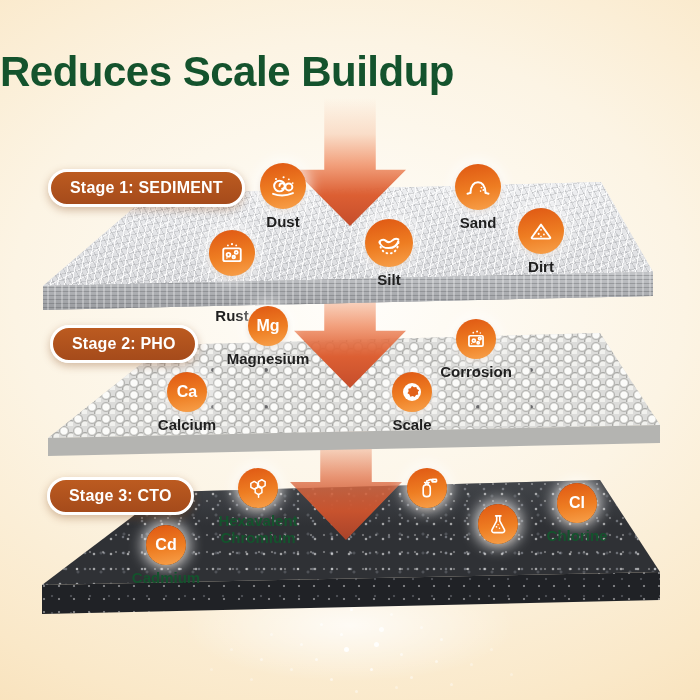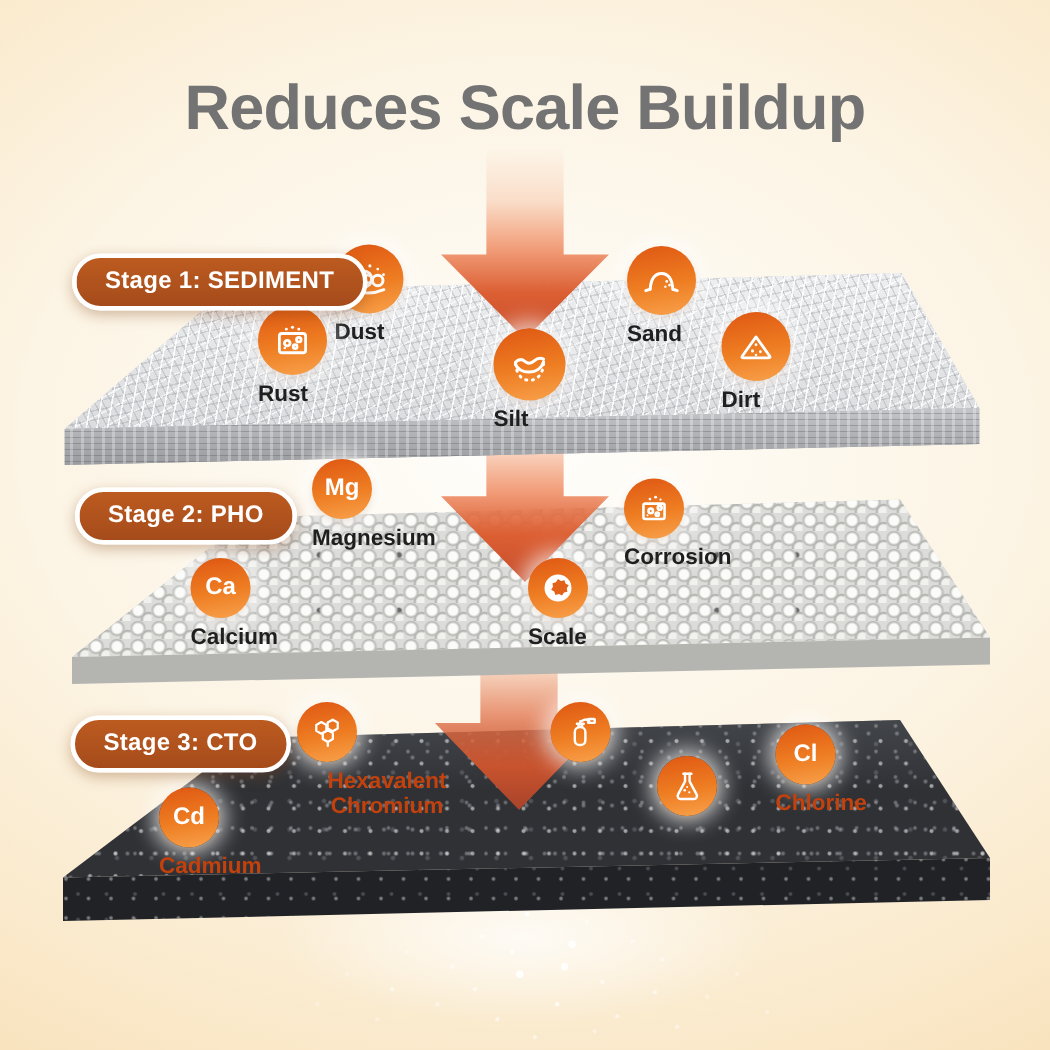--- a/index.html
+++ b/index.html
@@ -5,22 +5,22 @@
   html,body{margin:0;padding:0;}
   body{
     width:700px;height:700px;overflow:hidden;position:relative;
     font-family:"Liberation Sans",sans-serif;
     background:radial-gradient(ellipse 120% 90% at 50% 42%, #FFFEFB 0%, #FCF4E4 40%, #FAE8C8 68%, #F5D5A3 100%);
   }
   .abs{position:absolute;}
 
   
   .title{
-    left:0;top:48px;width:700px;text-align:center;
-    font-size:42px;font-weight:bold;letter-spacing:-0.5px;color:#737373;
+    left:0;top:48px;width:700px;text-align:left;
+    font-size:42px;font-weight:bold;letter-spacing:-0.5px;color:#14532d;
     z-index:50;
   }
 
   
   .arrow{
     width:112px;
     clip-path:polygon(27% 0,73% 0,73% 56%,100% 56%,50% 100%,0 56%,27% 56%);
     background:linear-gradient(180deg,
       rgba(252,241,224,0) 0%,
       rgba(245,183,148,.40) 28%,
@@ -107,39 +107,39 @@
     color:#fff;font-weight:bold;font-size:16px;letter-spacing:.2px;
     padding:7px 19px;white-space:nowrap;
     box-shadow:0 3px 9px rgba(130,65,20,.35);
   }
   .pill-1{left:48px;top:169px;}
   .pill-2{left:50px;top:325px;}
   .pill-3{left:47px;top:477px;}
 
   
   .item{
-    width:120px;display:flex;flex-direction:column;align-items:flex-start;
+    width:120px;display:flex;flex-direction:column;align-items:center;
     z-index:35;
   }
   .bubble{
     border-radius:50%;
     background:linear-gradient(170deg,#E05A14 4%,#EE7D22 55%,#F8A24C 100%);
     display:flex;align-items:center;justify-content:center;
     box-shadow:0 0 14px 4px rgba(255,255,255,.75), 0 2px 5px rgba(120,60,10,.25);
     flex:0 0 auto;
   }
   .sz46{width:46px;height:46px;}
   .sz48{width:48px;height:48px;}
   .sz40{width:40px;height:40px;}
   .symbol{color:#fff;font-weight:bold;font-size:16px;}
   .tag{
     margin-top:4px;font-weight:bold;font-size:15px;line-height:1.15;
     text-align:center;color:#1F1F1F;
   }
-  .tag.light{color:#c2410c;}
+  .tag.light{color:#14532d;}
 
   
   .glow{
     left:170px;top:592px;width:360px;height:95px;z-index:5;
     background:radial-gradient(ellipse at 50% 35%, rgba(255,255,255,.75), rgba(255,255,255,0) 65%);
   }
   .sparkles{left:140px;top:598px;width:3px;height:3px;border-radius:50%;z-index:6;
     background:rgba(255,255,255,.95);
     box-shadow:
       210px 10px 0 0 rgba(255,255,255,.9), 180px 25px 0 0 rgba(255,255,255,.6),
@@ -203,21 +203,21 @@
       <path d="M5.5 17 C6 11 8.5 8 12 8 C15.5 8 18 11 18.5 17"></path>
       <path d="M5.5 17 L3 17.8 M18.5 17 L21 17.8"></path>
       <circle cx="15" cy="12.5" r=".8" fill="#fff" stroke="none"></circle>
       <circle cx="16.6" cy="14.6" r=".8" fill="#fff" stroke="none"></circle>
       <circle cx="14.2" cy="15.5" r=".7" fill="#fff" stroke="none"></circle>
     </svg>
   </div>
   <div class="tag">Sand</div>
 </div>
 
-<div class="abs item" style="left:172px;top:204px;">
+<div class="abs item" style="left:172px;top:230px;gap:27px;">
   <div class="bubble sz46">
     <svg width="28" height="28" viewBox="0 0 24 24" fill="none" stroke="#fff" stroke-width="1.6" stroke-linecap="round" stroke-linejoin="round">
       <rect x="4.5" y="8" width="15" height="11" rx="1.5"></rect>
       <circle cx="9" cy="13.5" r="1.6"></circle>
       <circle cx="13.5" cy="15.5" r="1.1"></circle>
       <circle cx="15.6" cy="11.5" r="1.3"></circle>
       <circle cx="7.6" cy="16.3" r=".7" fill="#fff" stroke="none"></circle>
       <circle cx="8.5" cy="5.5" r=".8" fill="#fff" stroke="none"></circle>
       <circle cx="12" cy="4.4" r=".9" fill="#fff" stroke="none"></circle>
       <circle cx="15.6" cy="5.5" r=".8" fill="#fff" stroke="none"></circle>

